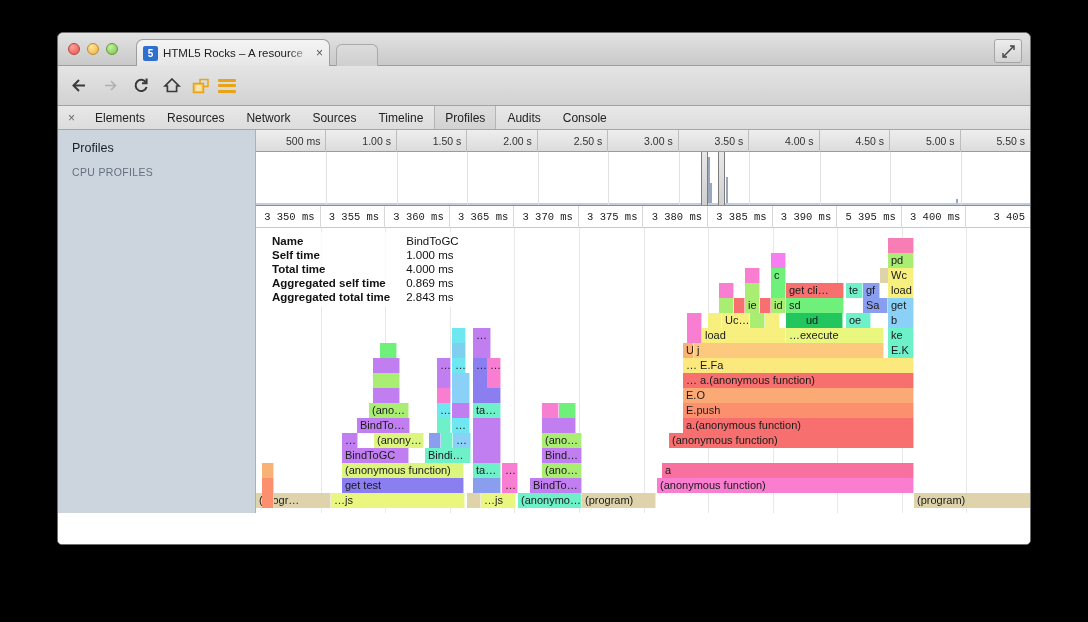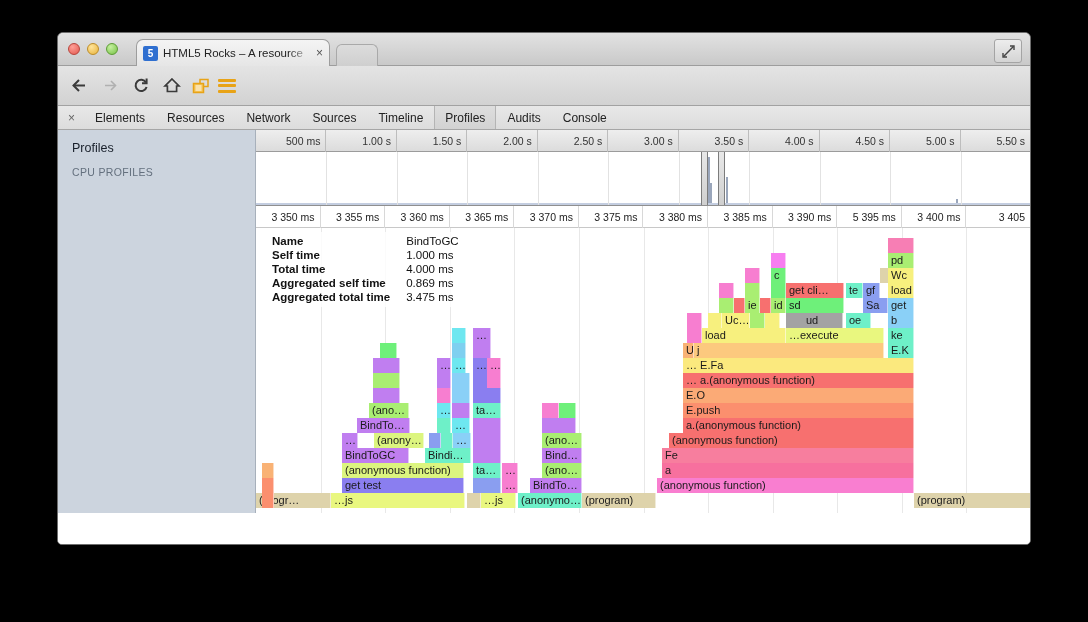--- a/index.html
+++ b/index.html
@@ -149,21 +149,21 @@
   }
 
   
   .dt-main { flex: 1 1 auto; position: relative; background: #fff; overflow: hidden; }
 
   .ruler {
     height: 22px; position: relative;
     border-bottom: 1px solid #9b9b9b;
     background: linear-gradient(#eeeeee, #dcdcdc);
   }
-  .ruler.detail { background: #fff; border-bottom: 1px solid #c8c8c8; }
+  .ruler.detail { background: #fff; border-bottom: 1px solid #c8c8c8; font-family: Liberation Mono, monospace; }
   .ruler .tick {
     position: absolute; top: 0; height: 22px;
     border-right: 1px solid #bdbdbd;
     font-size: 10.5px; color: #333;
     display: flex; align-items: center; justify-content: flex-end;
     padding-right: 5px; white-space: nowrap;
   }
   .ruler.detail .tick { border-right: 1px solid #d8d8d8; color: #222; }
 
   .overview {
@@ -357,21 +357,21 @@
                 <tr>
                       <td class="k">Total time</td>
                       <td class="v">4.000 ms</td>
                     </tr>
                 <tr>
                       <td class="k">Aggregated self time</td>
                       <td class="v">0.869 ms</td>
                     </tr>
                 <tr>
                       <td class="k">Aggregated total time</td>
-                      <td class="v">3.475 ms</td>
+                      <td class="v">2.843 ms</td>
                     </tr>
               </tbody>
                 </table>
             </div>
           <div class="fl-grid" style="left: 64.5833px;"></div>
               <div class="fl-grid" style="left: 129.167px;"></div>
               <div class="fl-grid" style="left: 193.75px;"></div>
               <div class="fl-grid" style="left: 258.333px;"></div>
               <div class="fl-grid" style="left: 322.917px;"></div>
               <div class="fl-grid" style="left: 387.5px;"></div>
@@ -459,37 +459,36 @@
               <div class="blk" style="left: 515px; top: 70px; width: 15px; height: 15px; background: rgb(169, 238, 114);">id</div>
               <div class="blk" style="left: 530px; top: 70px; width: 58px; height: 15px; background: rgb(110, 240, 122);">sd</div>
               <div class="blk" style="left: 607px; top: 70px; width: 17px; height: 15px; background: rgb(110, 240, 200);"></div>
               <div class="blk" style="left: 607px; top: 70px; width: 25px; height: 15px; background: rgb(138, 158, 240);">Sa</div>
               <div class="blk" style="left: 632px; top: 70px; width: 26px; height: 15px; background: rgb(138, 208, 247);">get</div>
               <div class="blk" style="left: 431px; top: 85px; width: 15px; height: 15px; background: rgb(247, 126, 208);"></div>
               <div class="blk" style="left: 452px; top: 85px; width: 14px; height: 15px; background: rgb(247, 240, 126);"></div>
               <div class="blk" style="left: 466px; top: 85px; width: 28px; height: 15px; background: rgb(247, 240, 126);">Uc…</div>
               <div class="blk" style="left: 494px; top: 85px; width: 15px; height: 15px; background: rgb(169, 238, 114);"></div>
               <div class="blk" style="left: 509px; top: 85px; width: 15px; height: 15px; background: rgb(247, 240, 126);"></div>
-              <div class="blk" style="left: 530px; top: 85px; width: 57px; height: 15px; background: #a3a3a3; padding-left: 20px;">ud</div>
+              <div class="blk" style="left: 530px; top: 85px; width: 57px; height: 15px; background: #22c55e; padding-left: 20px;">ud</div>
               <div class="blk" style="left: 590px; top: 85px; width: 25px; height: 15px; background: rgb(110, 240, 200);">oe</div>
               <div class="blk" style="left: 632px; top: 85px; width: 26px; height: 15px; background: rgb(138, 208, 247);">b</div>
               <div class="blk" style="left: 431px; top: 100px; width: 15px; height: 15px; background: rgb(247, 126, 208);"></div>
               <div class="blk" style="left: 446px; top: 100px; width: 84px; height: 15px; background: rgb(247, 240, 126);">load</div>
               <div class="blk" style="left: 530px; top: 100px; width: 98px; height: 15px; background: rgb(233, 247, 127);">…execute</div>
               <div class="blk" style="left: 632px; top: 100px; width: 26px; height: 15px; background: rgb(110, 240, 200);">ke</div>
               <div class="blk" style="left: 427px; top: 115px; width: 11px; height: 15px; background: rgb(249, 178, 117);">U</div>
               <div class="blk" style="left: 438px; top: 115px; width: 190px; height: 15px; background: rgb(252, 201, 126);">j</div>
               <div class="blk" style="left: 632px; top: 115px; width: 26px; height: 15px; background: rgb(110, 240, 200);">E.K</div>
               <div class="blk" style="left: 427px; top: 130px; width: 231px; height: 15px; background: rgb(251, 233, 126);">… E.Fa</div>
               <div class="blk" style="left: 427px; top: 145px; width: 231px; height: 15px; background: rgb(247, 112, 111);">… a.(anonymous function)</div>
               <div class="blk" style="left: 427px; top: 160px; width: 231px; height: 15px; background: rgb(251, 170, 118);">E.O</div>
               <div class="blk" style="left: 427px; top: 175px; width: 231px; height: 15px; background: rgb(251, 143, 110);">E.push</div>
               <div class="blk" style="left: 427px; top: 190px; width: 231px; height: 15px; background: rgb(247, 112, 111);">a.(anonymous function)</div>
               <div class="blk" style="left: 413px; top: 205px; width: 245px; height: 15px; background: rgb(247, 112, 111);">(anonymous function)</div>
-              <div class="blk" style="left: 406px; top: 220px; width: 252px; height: 15px; background: rgb(247, 126, 158);">Fe</div>
               <div class="blk" style="left: 406px; top: 235px; width: 252px; height: 15px; background: rgb(247, 112, 158);">a</div>
               <div class="blk" style="left: 401px; top: 250px; width: 257px; height: 15px; background: rgb(249, 126, 208);">(anonymous function)</div>
               <div class="blk" style="left: 658px; top: 265px; width: 118px; height: 15px; background: rgb(222, 211, 171);">(program)</div>
             </div>
         </div>
       </div>
 
     </div>
   </div>
 </div>

